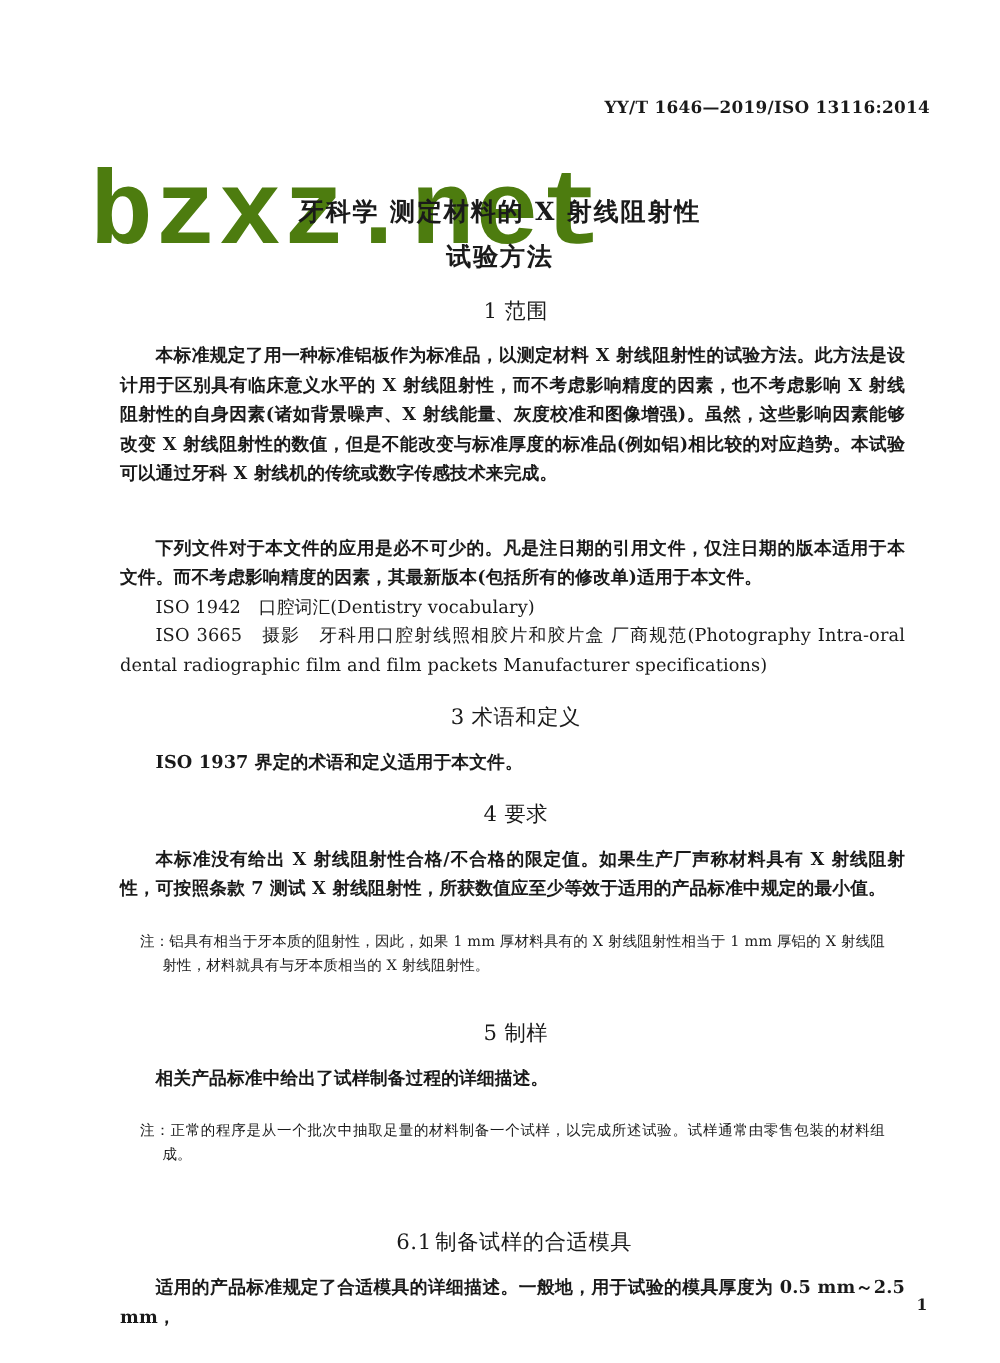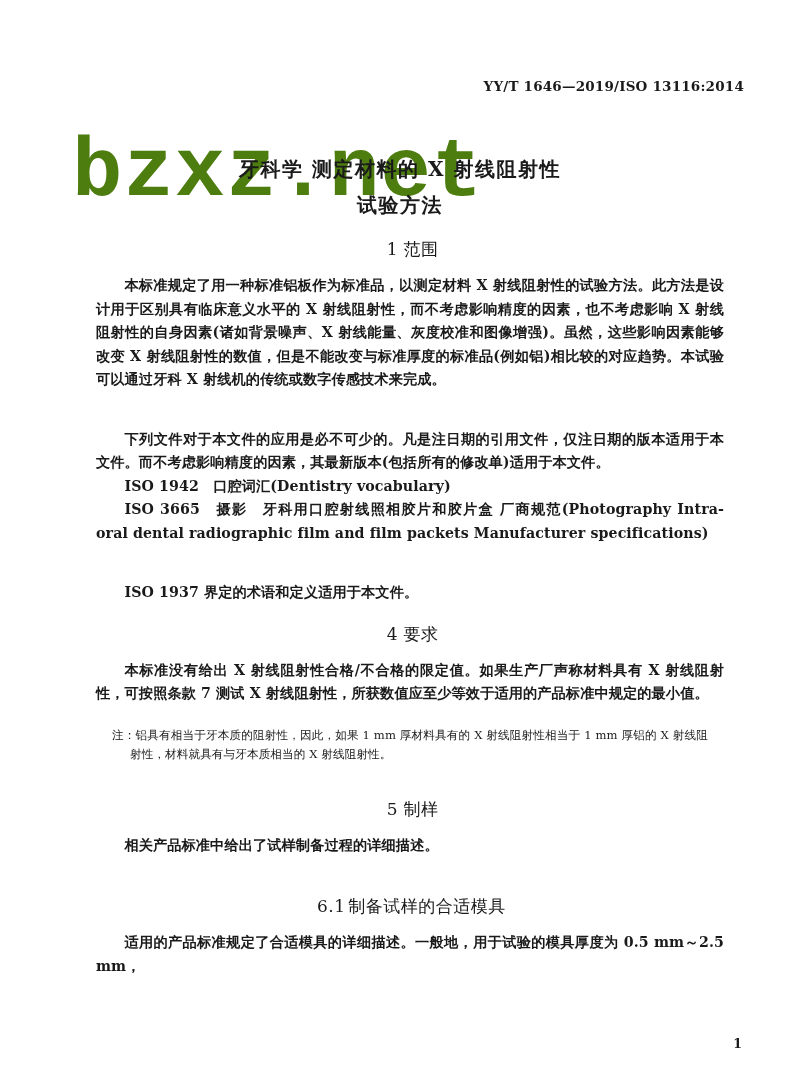--- a/index.html
+++ b/index.html
@@ -96,21 +96,21 @@
     font-weight: bold;
     line-height: 23.5px;
     margin: 0;
     text-align: justify;
     text-justify: inter-ideograph;
     text-indent: 2em;
     letter-spacing: 0.1px;
   }
   p.ref-item {
     font-size: 14.2px;
-    font-weight: bold;
+    font-weight: normal;
     line-height: 23.5px;
     margin: 0;
     text-align: justify;
     text-indent: 2em;
     letter-spacing: 0.1px;
   }
   p.note {
     font-size: 11.6px;
     font-weight: normal;
     line-height: 19px;
@@ -157,39 +157,43 @@
       <div class="gap-after-heading"></div>
       <p class="para">本标准规定了用一种标准铝板作为标准品，以测定材料 X 射线阻射性的试验方法。此方法是设计用于区别具有临床意义水平的 X 射线阻射性，而不考虑影响精度的因素，也不考虑影响 X 射线阻射性的自身因素(诸如背景噪声、X 射线能量、灰度校准和图像增强)。虽然，这些影响因素能够改变 X 射线阻射性的数值，但是不能改变与标准厚度的标准品(例如铝)相比较的对应趋势。本试验可以通过牙科 X 射线机的传统或数字传感技术来完成。</p>
       <div class="gap-after-para"></div>
 
       <div class="gap-after-heading"></div>
       <p class="para">下列文件对于本文件的应用是必不可少的。凡是注日期的引用文件，仅注日期的版本适用于本文件。而不考虑影响精度的因素，其最新版本(包括所有的修改单)适用于本文件。</p>
       <p class="ref-item">ISO 1942　口腔词汇(Dentistry vocabulary)</p>
       <p class="ref-item">ISO 3665　摄影　牙科用口腔射线照相胶片和胶片盒 厂商规范(Photography Intra-oral dental radiographic film and film packets Manufacturer specifications)</p>
       <div class="gap-after-para"></div>
 
+      <h2 class="clause">
+        <span class="clause-num">3</span><span>术语和定义</span>
+      </h2>
       <div class="gap-after-heading"></div>
       <p class="para">ISO 1937 界定的术语和定义适用于本文件。</p>
       <div class="gap-after-para"></div>
 
       <h2 class="clause">
         <span class="clause-num">4</span><span>要求</span>
       </h2>
       <div class="gap-after-heading"></div>
       <p class="para">本标准没有给出 X 射线阻射性合格/不合格的限定值。如果生产厂声称材料具有 X 射线阻射性，可按照条款 7 测试 X 射线阻射性，所获数值应至少等效于适用的产品标准中规定的最小值。</p>
       <div class="gap-tiny"></div>
       <p class="note">注：铝具有相当于牙本质的阻射性，因此，如果 1 mm 厚材料具有的 X 射线阻射性相当于 1 mm 厚铝的 X 射线阻射性，材料就具有与牙本质相当的 X 射线阻射性。</p>
       <div class="gap-after-para"></div>
 
       <h2 class="clause">
         <span class="clause-num">5</span><span>制样</span>
       </h2>
       <div class="gap-after-heading"></div>
       <p class="para">相关产品标准中给出了试样制备过程的详细描述。</p>
       <div class="gap-tiny"></div>
+      <p class="note">注：正常的程序是从一个批次中抽取足量的材料制备一个试样，以完成所述试验。试样通常由零售包装的材料组成。</p>
       <div class="gap-after-para"></div>
 
       <div class="gap-after-heading"></div>
       <h2 class="clause">
         <span class="clause-num sub">6.1</span><span>制备试样的合适模具</span>
       </h2>
       <div class="gap-after-heading"></div>
       <p class="para">适用的产品标准规定了合适模具的详细描述。一般地，用于试验的模具厚度为 0.5 mm～2.5 mm，</p>
 
     </div>

